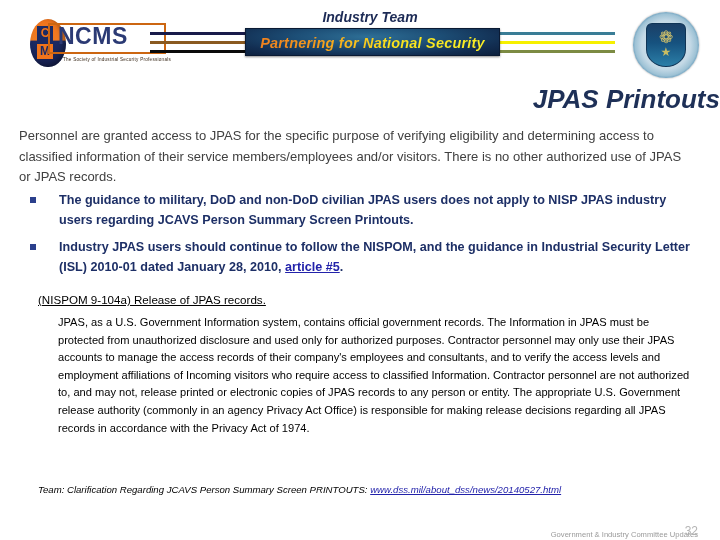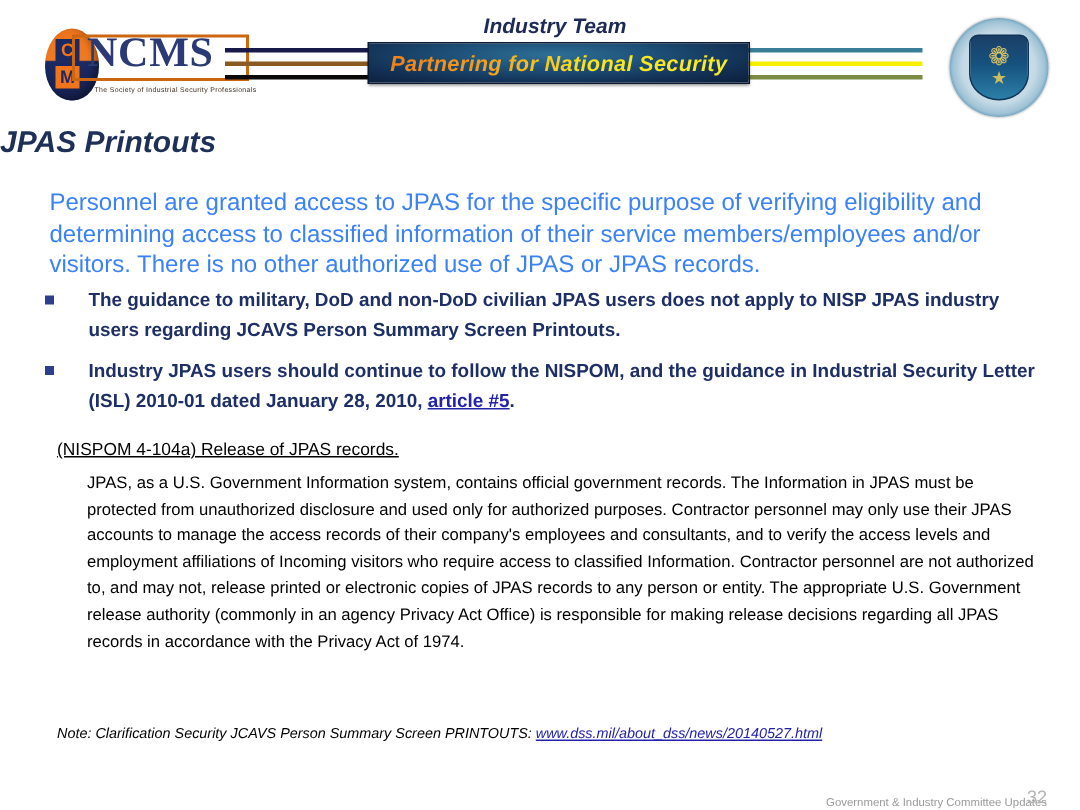--- a/index.html
+++ b/index.html
@@ -70,25 +70,25 @@
     width: 118px;
     height: 31px;
     border: 2px solid #cc6611;
     box-sizing: border-box;
     background: transparent;
   }
   #ncms-wordmark-text {
     position: absolute;
     left: 40px;
     top: 3px;
-    font-size: 28px;
+    font-size: 23px;
     font-weight: bold;
     letter-spacing: 0.5px;
     color: #2b3a74;
-    font-family: Liberation Serif, serif;
+    font-family: Liberation Sans, sans-serif;
     line-height: 30px;
   }
   #ncms-tagline {
     position: absolute;
     left: 45px;
     top: 39px;
     font-size: 4.6px;
     color: #3a2a1a;
     letter-spacing: .25px;
     white-space: nowrap;
@@ -199,37 +199,37 @@
     color: #cbbd62;
     line-height: 12px;
   }
 
   
   #slide-title {
     position: absolute;
     left: 0;
     top: 84px;
     width: 720px;
-    text-align: left;
-    font-size: 20px;
+    text-align: right;
+    font-size: 26px;
     font-weight: bold;
     font-style: italic;
     color: #1e3057;
     font-family: "Liberation Sans", sans-serif;
   }
 
   
   #intro-paragraph {
     position: absolute;
-    left: 33px;
+    left: 19px;
     top: 126px;
     width: 665px;
-    font-size: 16px;
+    font-size: 13px;
     line-height: 20.5px;
-    color: #3b82f6;
+    color: #404040;
     font-family: "Liberation Sans", sans-serif;
   }
 
   #bullet-list {
     position: absolute;
     left: 26px;
     top: 190px;
     width: 668px;
   }
   .bullet-row {
@@ -364,22 +364,22 @@
     <span class="bullet-text">The guidance to military, DoD and non-DoD civilian JPAS users does not apply to NISP JPAS industry users regarding JCAVS Person Summary Screen Printouts.</span>
   </div>
 
   <div class="bullet-row">
     <span class="bullet-mark"></span>
     <span class="bullet-text"><span>Industry JPAS users should continue to follow the NISPOM, and the guidance in Industrial Security Letter (ISL) 2010-01 dated January 28, 2010, </span><a class="link-inline" href="#">article #5</a><span>.</span></span>
   </div>
 
 </div>
 
-<div id="nispom-heading">(NISPOM 4-104a) Release of JPAS records.</div>
+<div id="nispom-heading">(NISPOM 9-104a) Release of JPAS records.</div>
 <div id="nispom-body">JPAS, as a U.S. Government Information system, contains official government records. The Information in JPAS must be protected from unauthorized disclosure and used only for authorized purposes. Contractor personnel may only use their JPAS accounts to manage the access records of their company's employees and consultants, and to verify the access levels and employment affiliations of Incoming visitors who require access to classified Information. Contractor personnel are not authorized to, and may not, release printed or electronic copies of JPAS records to any person or entity. The appropriate U.S. Government release authority (commonly in an agency Privacy Act Office) is responsible for making release decisions regarding all JPAS records in accordance with the Privacy Act of 1974.</div>
 
-<div id="footer-note"><span>Note:  Clarification Security JCAVS Person Summary Screen PRINTOUTS:  </span><a id="footer-note-link" href="#">www.dss.mil/about_dss/news/20140527.html</a></div>
+<div id="footer-note"><span>Team:  Clarification Regarding JCAVS Person Summary Screen PRINTOUTS:  </span><a id="footer-note-link" href="#">www.dss.mil/about_dss/news/20140527.html</a></div>
 
 <div id="slide-footer">
   <div>Government &amp; Industry Committee Updates</div>
   <div>February 2014</div>
 </div>
 <div id="page-number">32</div>
 
 </body></html>

